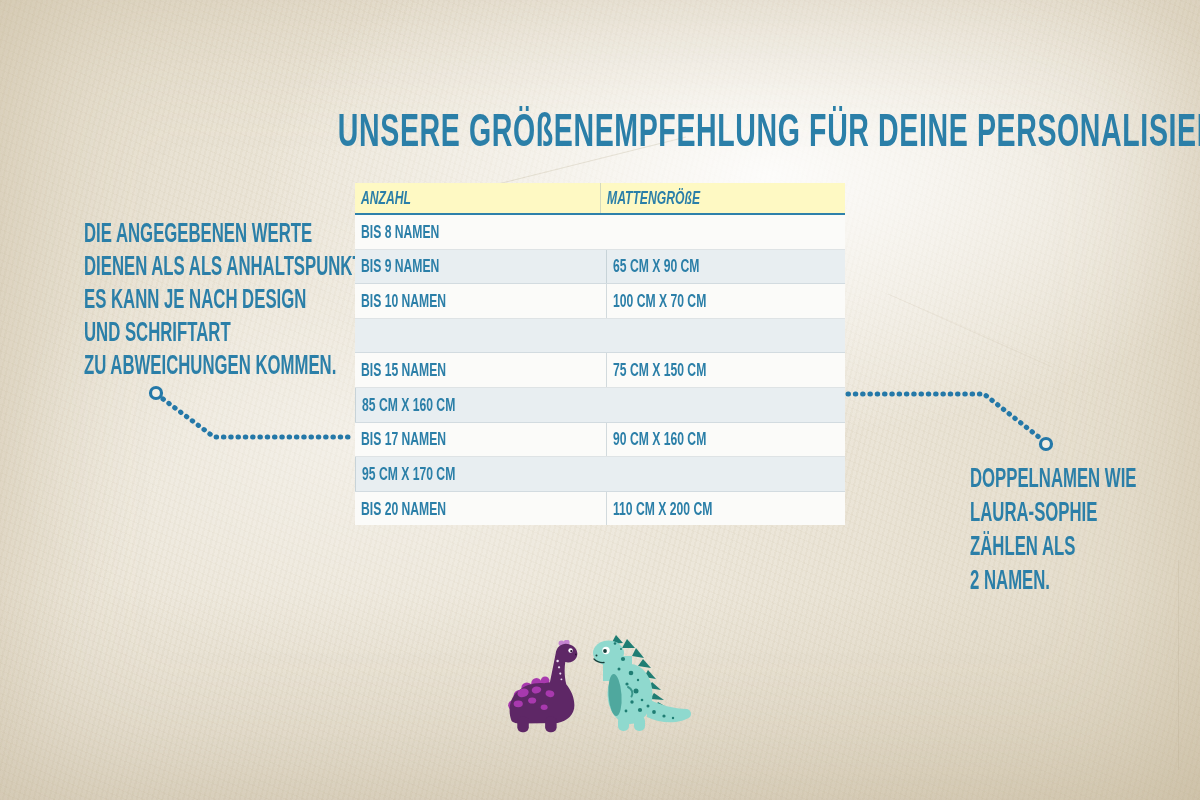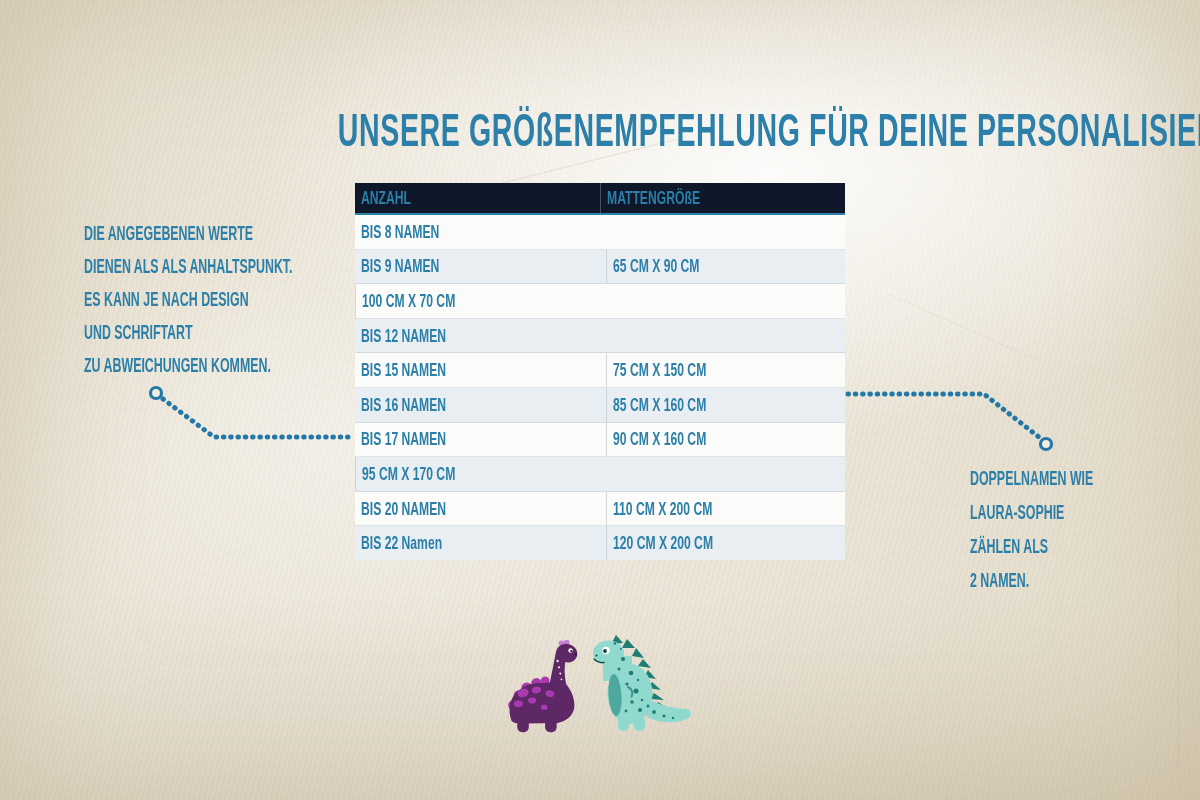--- a/index.html
+++ b/index.html
@@ -23,30 +23,30 @@
 
   .blue{color:#2b7fa8;font-weight:700;}
   .cond{display:inline-block;transform:scaleX(.62);transform-origin:0 50%;white-space:nowrap;}
 
   .title{
     position:absolute;left:0;top:74px;width:1200px;text-align:center;
     font-size:46px;letter-spacing:1px;line-height:1.1;
   }
   .title .cond{transform-origin:50% 50%;}
 
-  .note{position:absolute;font-size:20px;line-height:33px;}
+  .note{position:absolute;font-size:27px;line-height:33px;}
   .note-left{left:84px;top:217px;}
   .note-right{left:970px;top:461px;line-height:34px;}
   .note .cond{transform-origin:0 0;display:block;}
 
   .size-table{
     position:absolute;left:355px;top:183px;width:490px;
     font-size:19px;
   }
-  .thead{display:flex;height:30px;background:#0f172a;border-bottom:2.5px solid #2e81ab;}
+  .thead{display:flex;height:30px;background:#fef9c3;border-bottom:2.5px solid #2e81ab;font-style:italic;}
   .trow{display:flex;height:33.6px;border-bottom:1px solid rgba(168,184,192,.35);gap:12px;}
   .trow:nth-child(odd){background:#fbfbf9;}
   .trow:nth-child(even){background:#e8eef1;}
   .trow:last-child{border-bottom:none;}
   .cell{display:flex;align-items:center;width:245px;box-sizing:border-box;padding-left:6px;overflow:hidden;}
   .cell-groesse{border-left:1px solid rgba(150,170,180,.40);}
   .cell .cond{transform:scaleX(.64);}
 
   .connectors{position:absolute;left:0;top:0;pointer-events:none;}
   .dino{position:absolute;}
@@ -107,45 +107,42 @@
   <div class="trow">
     <div class="cell cell-anzahl">
           <span class="cond">BIS 9 NAMEN</span>
         </div>
     <div class="cell cell-groesse">
           <span class="cond">65 CM X 90 CM</span>
         </div>
   </div>
 
   <div class="trow">
+    <div class="cell cell-anzahl">
+          <span class="cond">BIS 10 NAMEN</span>
+        </div>
     <div class="cell cell-groesse">
           <span class="cond">100 CM X 70 CM</span>
         </div>
   </div>
 
 
   <div class="trow">
-    <div class="cell cell-anzahl">
-          <span class="cond">BIS 12 NAMEN</span>
-        </div>
   </div>
 
   <div class="trow">
     <div class="cell cell-anzahl">
           <span class="cond">BIS 15 NAMEN</span>
         </div>
     <div class="cell cell-groesse">
           <span class="cond">75 CM X 150 CM</span>
         </div>
   </div>
 
   <div class="trow">
-    <div class="cell cell-anzahl">
-          <span class="cond">BIS 16 NAMEN</span>
-        </div>
     <div class="cell cell-groesse">
           <span class="cond">85 CM X 160 CM</span>
         </div>
   </div>
 
   <div class="trow">
     <div class="cell cell-anzahl">
           <span class="cond">BIS 17 NAMEN</span>
         </div>
     <div class="cell cell-groesse">
@@ -162,28 +159,20 @@
 
   <div class="trow">
     <div class="cell cell-anzahl">
           <span class="cond">BIS 20 NAMEN</span>
         </div>
     <div class="cell cell-groesse">
           <span class="cond">110 CM X 200 CM</span>
         </div>
   </div>
 
-  <div class="trow">
-    <div class="cell cell-anzahl">
-          <span class="cond">BIS 22 Namen</span>
-        </div>
-    <div class="cell cell-groesse">
-          <span class="cond">120 CM X 200 CM</span>
-        </div>
-  </div>
 </div>
 </div>
 
 <svg class="dino dino-purple" width="96" height="96" viewBox="0 0 100 100">
   <g fill="#a839ae">
     <circle cx="14" cy="68" r="5.5"></circle>
       <circle cx="20" cy="58" r="5.8"></circle>
       <circle cx="28" cy="50" r="5.8"></circle>
     <circle cx="38" cy="45" r="5.4"></circle>
       <circle cx="47" cy="42.5" r="4.6"></circle>

